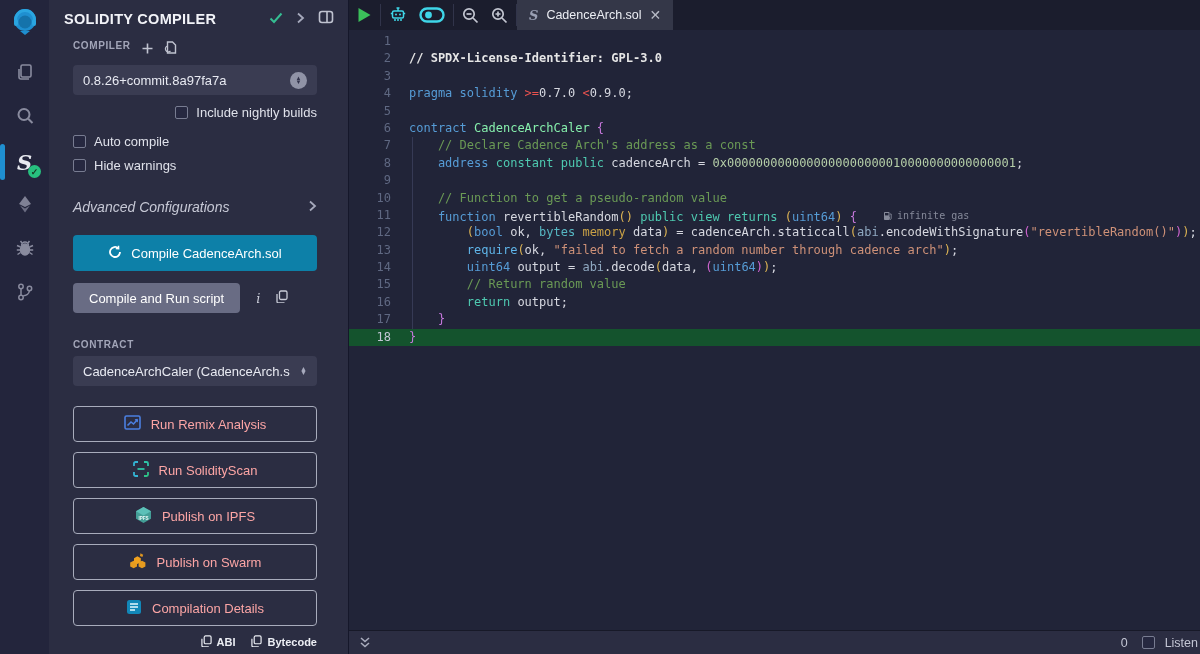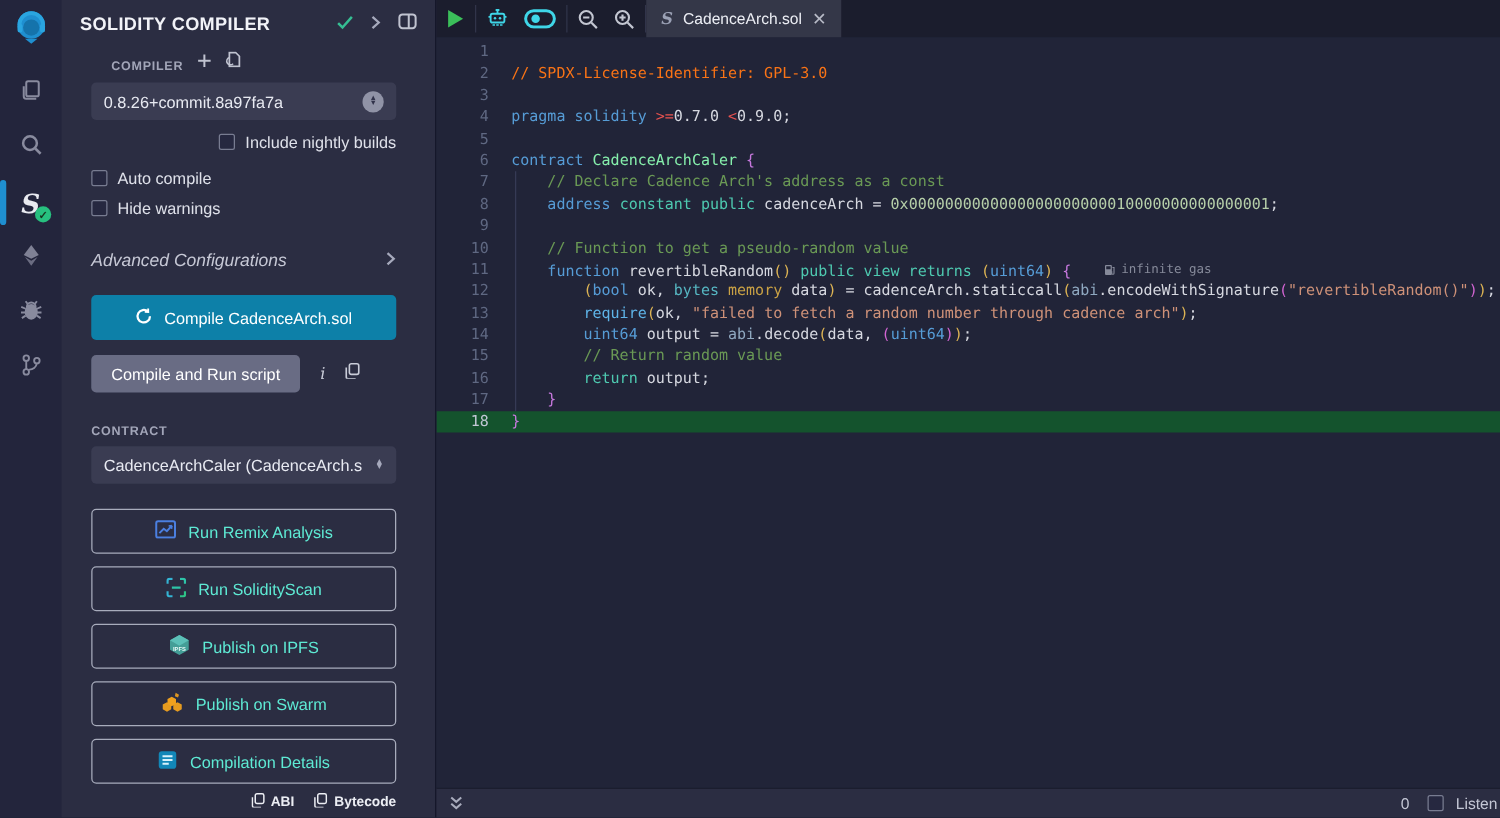--- a/index.html
+++ b/index.html
@@ -16,37 +16,37 @@
   .sc-badge { position:absolute; right:8px; bottom:6px; width:13px; height:13px; border-radius:50%; background:#27c07f; display:flex; align-items:center; justify-content:center; font-size:9px; color:#17351f; font-weight:bold; }
   .sc-glyph { font-family:"DejaVu Serif", serif; font-weight:bold; font-style:italic; font-size:21px; color:#e8eaf0; line-height:1; }
 
   
   .panel { width:300px; background:#2b2d42; flex-shrink:0; position:relative; border-right:1px solid #15172a; padding:0 0 0 0; z-index:2; }
   .panel-inner { padding:0 31px 0 24px; }
   .panel-header { display:flex; align-items:center; padding:10px 14px 4px 15px; }
   .panel-title { font-size:14.5px; font-weight:bold; letter-spacing:.3px; color:#f2f3f8; flex:1; }
   .ph-icons { display:flex; align-items:center; gap:13px; }
   .lbl-sm { font-size:10px; font-weight:bold; letter-spacing:.6px; color:#a2a5b8; }
-  .compiler-row { display:flex; align-items:flex-end; gap:11px; margin:8px 0 7px 16px; }
+  .compiler-row { display:flex; align-items:flex-start; gap:11px; margin:8px 0 7px 0; }
   .select { height:30px; background:#3a3c52; border-radius:4px; display:flex; align-items:center; padding:0 10px; font-size:13px; color:#e8eaf2; cursor:pointer; }
   .select .grow { flex:1; white-space:nowrap; overflow:hidden; }
   .updown-circle { width:17px; height:17px; border-radius:50%; background:#9western93a6; background:#9093a6; color:#30324a; display:flex; flex-direction:column; align-items:center; justify-content:center; font-size:6px; line-height:4px; flex-shrink:0; }
   .updown-plain { color:#a6a9bc; display:flex; flex-direction:column; align-items:center; font-size:7px; line-height:4.5px; flex-shrink:0; }
   .chk-row { display:flex; align-items:center; gap:8px; font-size:13px; color:#dfe1ea; margin:9px 0; }
   .chk-row.right { justify-content:flex-end; margin:10px 0 14px 0; }
   .cb { width:13px; height:13px; border:1px solid #787c91; border-radius:2px; background:#262840; flex-shrink:0; cursor:pointer; }
   .adv-row { display:flex; align-items:center; margin:26px 0 20px 0; cursor:pointer; }
   .adv-label { flex:1; font-size:14px; color:#c6c8d5;font-style:italic; }
   .chev { color:#a6a9bc; font-size:14px; }
   .btn-primary { width:100%; height:36px; background:#0d80a8; border:none; border-radius:4px; color:#fff; font-size:13px; font-family:inherit; display:flex; align-items:center; justify-content:center; gap:9px; cursor:pointer; }
   .run-row { display:flex; align-items:center; gap:16px; margin:12px 0 0 0; }
   .btn-gray { height:30px; padding:0 16px; background:#696c84; border:none; border-radius:4px; color:#fff; font-size:13px; font-family:inherit; cursor:pointer; }
   .info-i { color:#c9ccd8; font-size:13px; font-family:"DejaVu Serif", serif; font-style:italic; cursor:pointer; }
   .contract-lbl { margin:26px 0 6px 0; }
-  .btn-outline { width:100%; height:36px; background:transparent; border:1px solid #a8acbc; border-radius:4px; color:#5eead4; font-size:13px; font-family:inherit; display:flex; align-items:center; justify-content:center; gap:10px; margin-bottom:10px; cursor:pointer; }
+  .btn-outline { width:100%; height:36px; background:transparent; border:1px solid #a8acbc; border-radius:4px; color:#fca5a5; font-size:13px; font-family:inherit; display:flex; align-items:center; justify-content:center; gap:10px; margin-bottom:10px; cursor:pointer; }
   .actions { margin-top:20px; }
   .abi-row { position:absolute; bottom:5px; right:31px; display:flex; align-items:center; gap:16px; font-size:11px; font-weight:bold; color:#eceef4; }
   .abi-item { display:flex; align-items:center; gap:5px; cursor:pointer; }
 
   
   .editor-col { flex:1; display:flex; flex-direction:column; min-width:0; }
   .toolbar { height:30px; background:#1b1d2d; display:flex; align-items:stretch; flex-shrink:0; }
   .tb-group { display:flex; align-items:center; padding:0 8px; gap:12px; }
   .tb-sep { width:1px; background:#31344a; margin:4px 0; }
   .tb-btn { display:flex; align-items:center; justify-content:center; cursor:pointer; }
@@ -366,21 +366,21 @@
       <span class="tab-s">S</span>
       <span class="tab-name">CadenceArch.sol</span>
       <span class="tab-x">✕</span>
     </div>
   </div>
 
   <div class="code-area">
     <div class="guide" style="top:107px; height:192px;"></div>
     <div>
         <div class="line"><span class="ln">1</span><span class="codetext"></span></div>
-        <div class="line"><span class="ln">2</span><span class="codetext"><span style="color: #f97316;">// SPDX-License-Identifier: GPL-3.0</span></span></div>
+        <div class="line"><span class="ln">2</span><span class="codetext"><span style="color: #e5e5e5; font-weight: bold;">// SPDX-License-Identifier: GPL-3.0</span></span></div>
         <div class="line"><span class="ln">3</span><span class="codetext"></span></div>
         <div class="line"><span class="ln">4</span><span class="codetext"><span style="color: rgb(86, 156, 214);">pragma solidity </span><span style="color: rgb(232, 82, 79);">&gt;=</span><span style="color: rgb(214, 216, 224);">0.7.0 </span><span style="color: rgb(232, 82, 79);">&lt;</span><span style="color: rgb(214, 216, 224);">0.9.0;</span></span></div>
         <div class="line"><span class="ln">5</span><span class="codetext"></span></div>
         <div class="line"><span class="ln">6</span><span class="codetext"><span style="color: rgb(86, 156, 214);">contract </span><span style="color: #86efac;">CadenceArchCaler </span><span style="color: rgb(198, 120, 221);">{</span></span></div>
         <div class="line"><span class="ln">7</span><span class="codetext"><span style="color: rgb(106, 153, 85);">    // Declare Cadence Arch's address as a const</span></span></div>
         <div class="line"><span class="ln">8</span><span class="codetext"><span style="color: rgb(86, 156, 214);">    address </span><span style="color: rgb(78, 201, 176);">constant public </span><span style="color: rgb(214, 216, 224);">cadenceArch = </span><span style="color: rgb(181, 206, 168);">0x0000000000000000000000010000000000000001</span><span style="color: rgb(214, 216, 224);">;</span></span></div>
         <div class="line"><span class="ln">9</span><span class="codetext"></span></div>
         <div class="line"><span class="ln">10</span><span class="codetext"><span style="color: rgb(106, 153, 85);">    // Function to get a pseudo-random value</span></span></div>
         <div class="line"><span class="ln">11</span><span class="codetext"><span style="color: rgb(86, 156, 214);">    function </span><span style="color: rgb(214, 216, 224);">revertibleRandom</span><span style="color: rgb(221, 180, 84);">() </span><span style="color: rgb(78, 201, 176);">public view returns </span><span style="color: rgb(221, 180, 84);">(</span><span style="color: rgb(86, 156, 214);">uint64</span><span style="color: rgb(221, 180, 84);">) </span><span style="color: rgb(198, 120, 221);">{</span><span class="gas"><svg width="10" height="10" viewBox="0 0 10 10" fill="#868a9a">
                 <rect x="1" y="1" width="5.5" height="8" rx="0.8"></rect>

